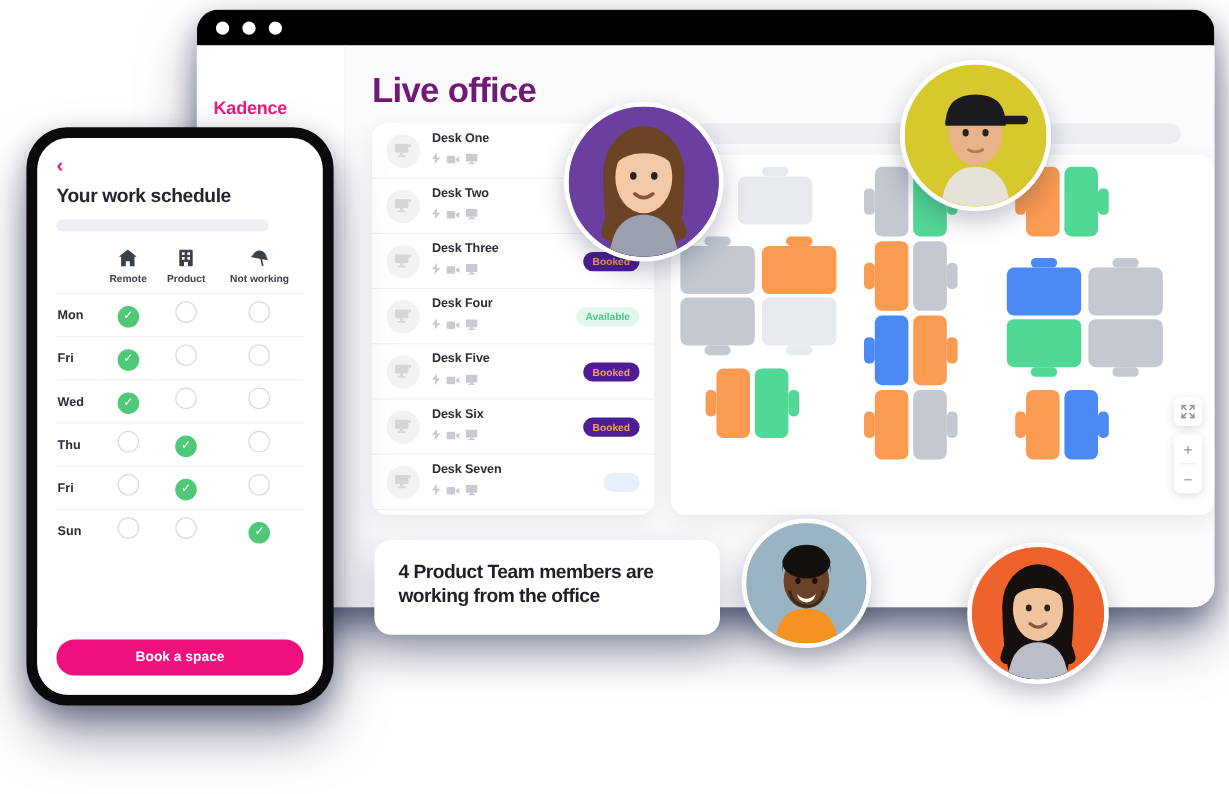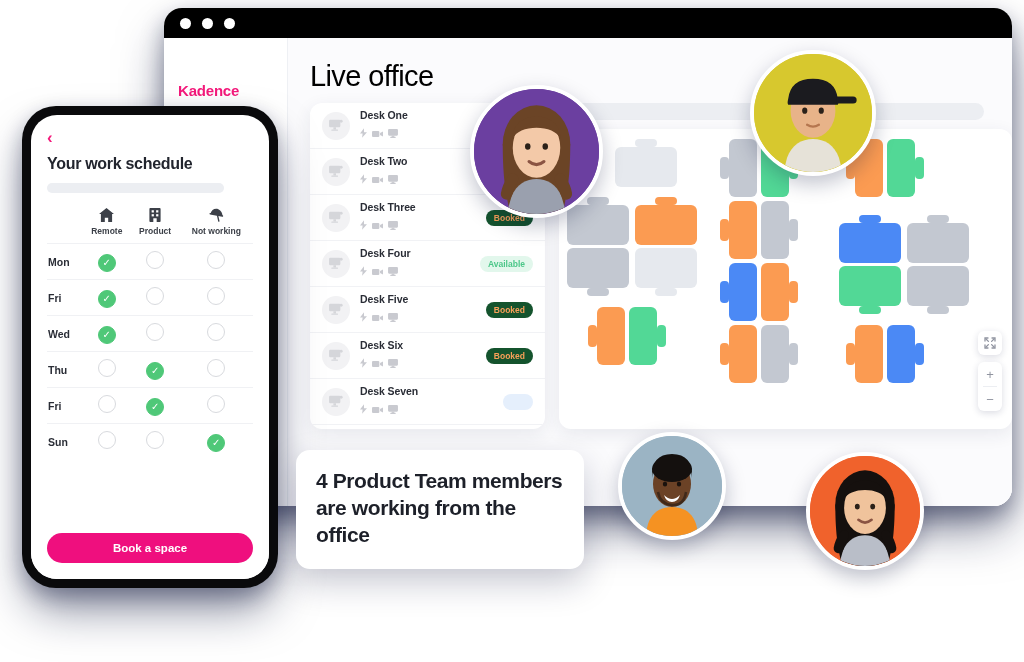--- a/index.html
+++ b/index.html
@@ -24,21 +24,21 @@
   .tb-dot { width: 11px; height: 11px; border-radius: 50%; background: #ffffff; }
   .browser-body { display: flex; height: 468px; background: #ffffff; }
 
   .app-sidebar {
     width: 124px; background: #ffffff; border-right: 1px solid #eef0f4;
     padding-top: 44px; box-sizing: border-box;
   }
   .brand { color: #f4197b; font-size: 15px; font-weight: 700; letter-spacing: -0.2px; padding-left: 14px; }
 
   .app-main { flex: 1; position: relative; background: #fbfbfd; padding: 22px 0 0 22px; box-sizing: border-box; }
-  .page-title { font-size: 29px; font-weight: 400; color: #000000; letter-spacing: -0.6px; margin: 0 0 10px 0; }
+  .page-title { font-size: 29px; font-weight: 700; color: #701a75; letter-spacing: -0.6px; margin: 0 0 10px 0; }
 
   .tabs { display: flex; gap: 26px; margin-bottom: 14px; }
   .tab { font-size: 15px; font-weight: 700; color: #b9bcc6; padding-bottom: 5px; cursor: pointer; }
   .tab.active { color: #20232b; border-bottom: 2.5px solid #f4197b; }
 
   .main-split { display: flex; gap: 14px; }
 
   
   .desk-card {
     width: 235px; background: #ffffff; border-radius: 12px;
@@ -52,21 +52,21 @@
     width: 28px; height: 28px; border-radius: 50%; background: #f2f2f4;
     display: flex; align-items: center; justify-content: center; flex: none;
   }
   .desk-meta { flex: 1; min-width: 0; }
   .desk-name { font-size: 10.5px; font-weight: 700; color: #2a2d36; letter-spacing: -0.1px; }
   .amenities { display: flex; gap: 5px; margin-top: 3px; align-items: center; }
   .badge {
     font-size: 8.5px; font-weight: 700; padding: 3px 8px; border-radius: 9px; white-space: nowrap;
   }
   .badge.available { color: #4cc789; background: #e2f7ec; }
-  .badge.booked { color: #f8a058; background: #14532d; }
+  .badge.booked { color: #f8a058; background: #4c1d95; }
   .badge.pending { color: #9ec2f0; background: #e5effc; }
 
   
   .map-col { flex: 1; position: relative; }
   .search-pill { height: 17px; border-radius: 9px; background: #eceef2; margin: 0 28px 9px 4px; }
   .map-card {
     position: relative; background: #ffffff; border-radius: 12px; height: 300px;
     box-shadow: 0 5px 18px rgba(30,40,80,0.09); overflow: hidden;
   }
   .floorplan { position: absolute; inset: 0; }
@@ -116,25 +116,25 @@
 
   
   .avatar {
     position: absolute; border-radius: 50%; border: 4px solid #ffffff;
     box-shadow: 0 8px 20px rgba(12,20,58,0.25); overflow: hidden;
   }
   .av-face { position: absolute; inset: 0; }
 
   
   .toast {
-    position: absolute; left: 296px; top: 450px; width: 288px;
+    position: absolute; left: 312px; top: 450px; width: 288px;
     background: #ffffff; border-radius: 14px; padding: 18px 20px 20px 20px;
     box-sizing: border-box;
     box-shadow: 0 14px 34px rgba(12,20,58,0.22);
-    font-size: 21px; font-weight: 700; color: #1d2029; line-height: 1.28; letter-spacing: -0.4px;
+    font-size: 16px; font-weight: 700; color: #1d2029; line-height: 1.28; letter-spacing: -0.4px;
   }
 </style>
 </head>
 <body>
 
 <div id="stage">
 
   <div class="browser">
 
     <div class="browser-titlebar">

